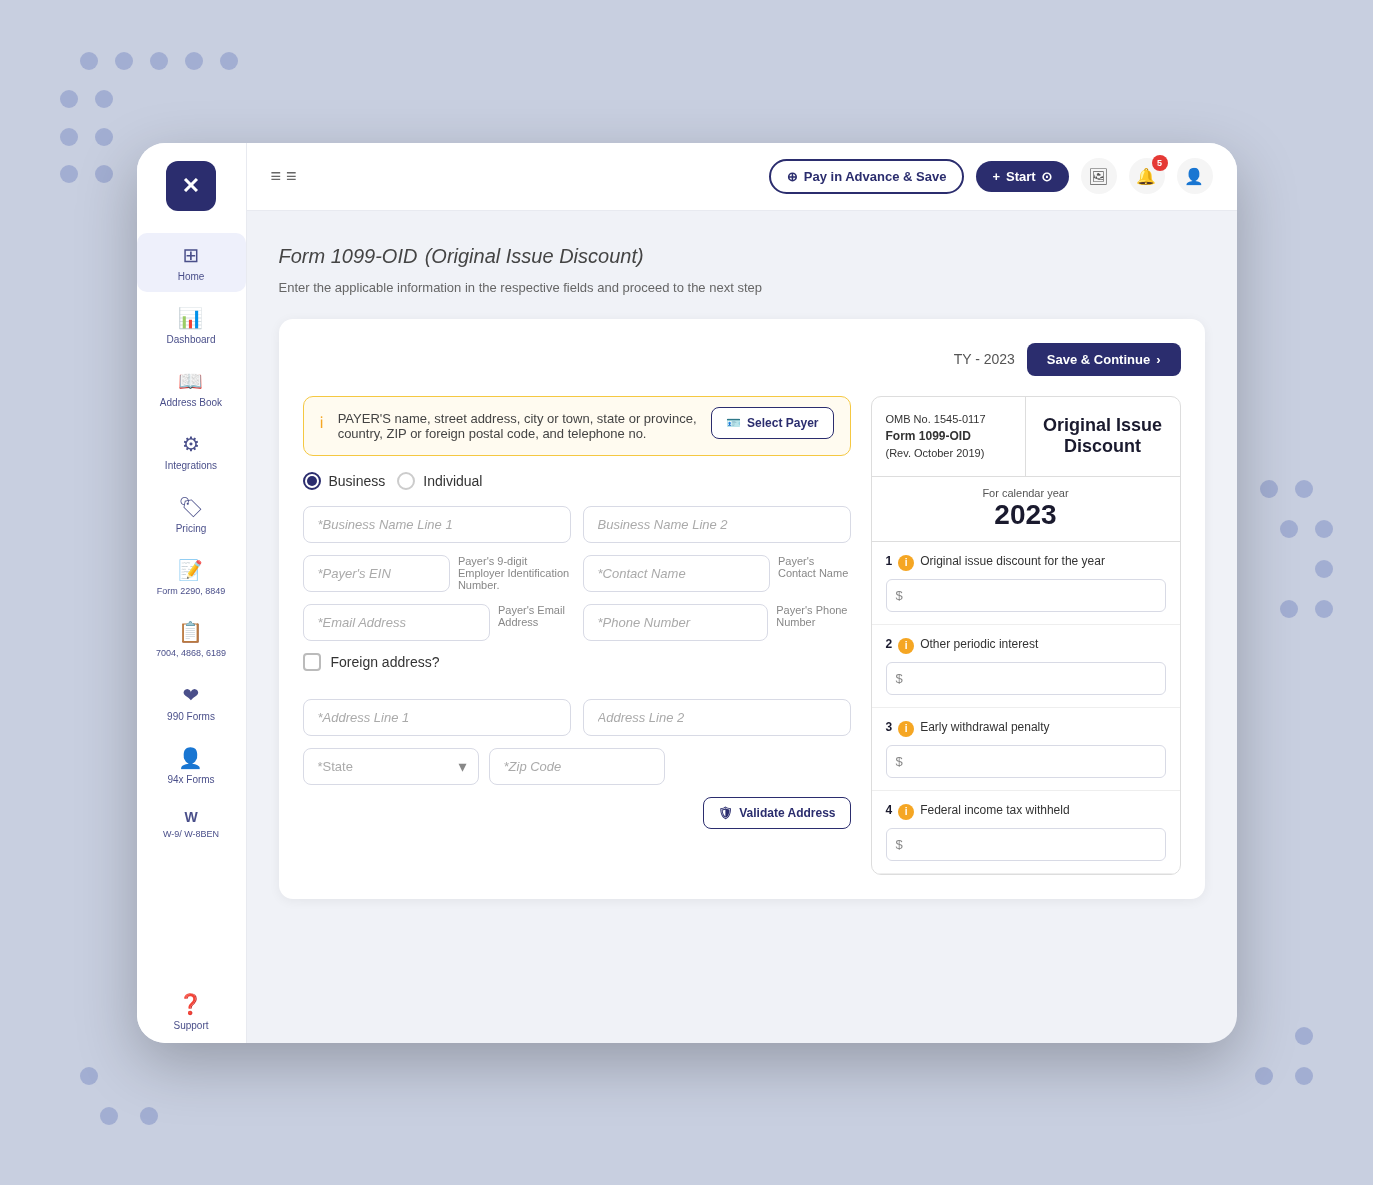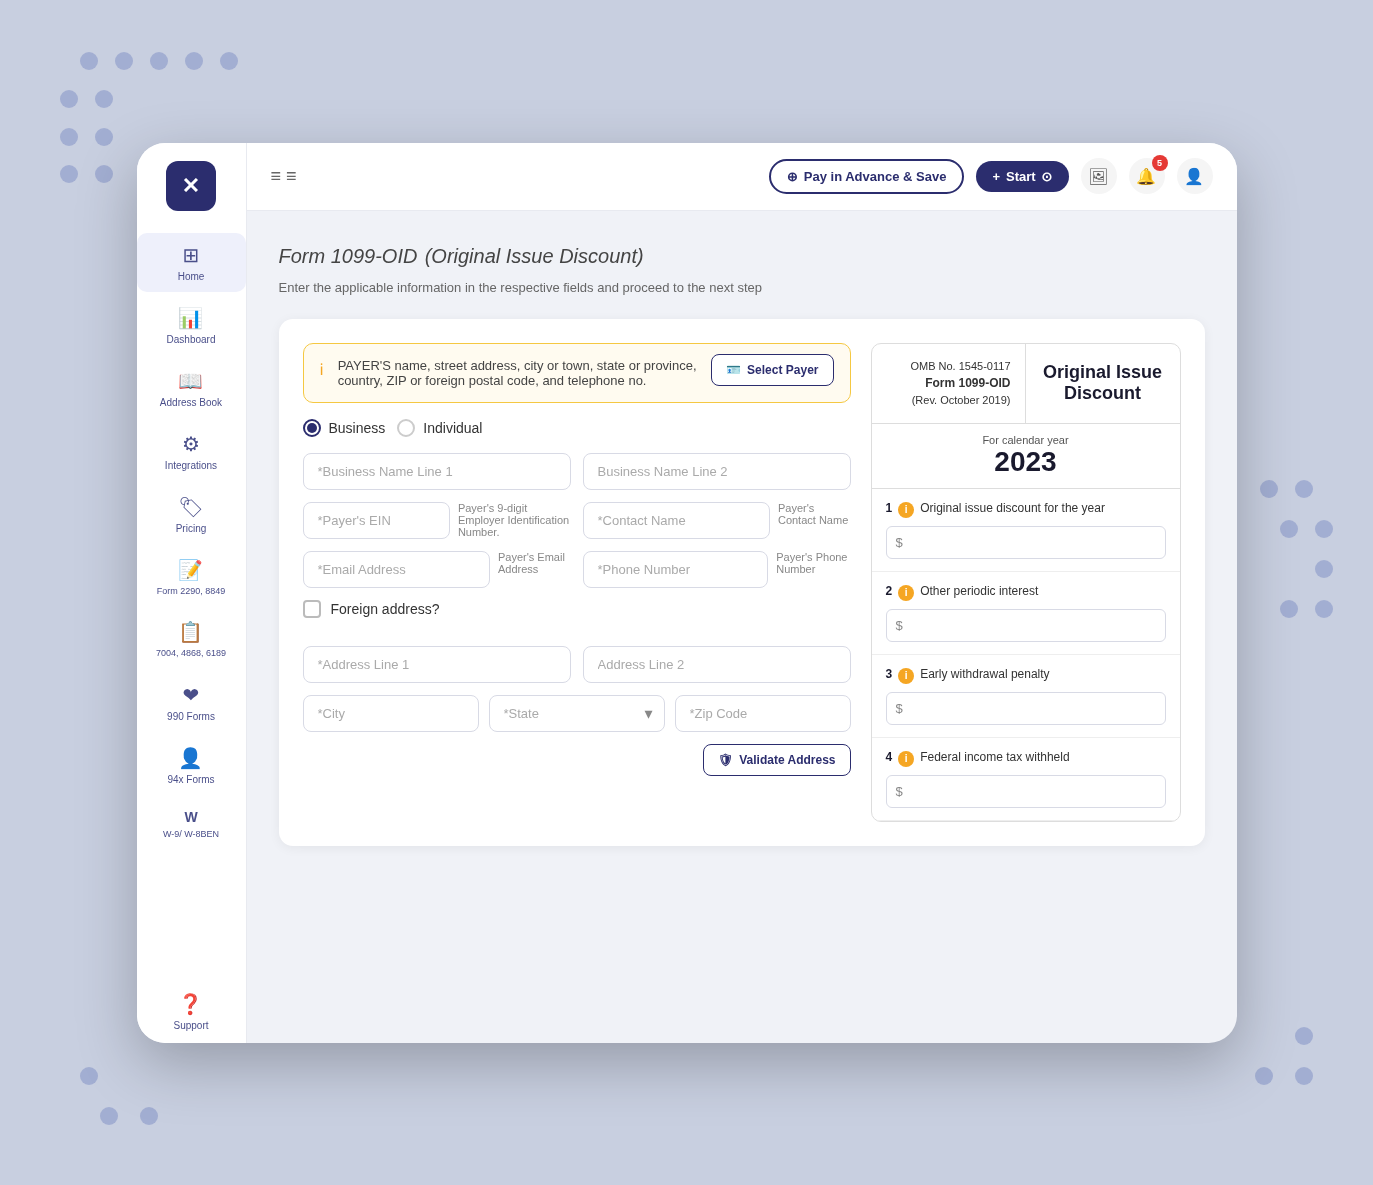--- a/index.html
+++ b/index.html
@@ -303,20 +303,21 @@
     }
     .form-input {
       width: 100%;
       padding: 10px 14px;
       border: 1.5px solid #d8dae5;
       border-radius: 8px;
       font-size: 13px;
       color: #333;
       background: #fff;
       outline: none;
+      font-style: italic;
     }
     .form-input::placeholder { color: #aaa; }
     .input-group { display: flex; flex-direction: row; gap: 4px; }
     .input-hint { font-size: 11px; color: #888; padding-left: 4px; }
 
     
     .checkbox-row {
       display: flex;
       align-items: center;
       gap: 10px;
@@ -363,21 +364,21 @@
     .oid-header {
       display: grid;
       grid-template-columns: 1fr 1fr;
       border-bottom: 1.5px solid #ddd;
     }
     .oid-header-left {
       padding: 14px;
       border-right: 1.5px solid #ddd;
       font-size: 11px;
       color: #333;
-      text-align: right;
+      text-align: left;
       line-height: 1.5;
     }
     .oid-header-left strong { font-size: 12px; }
     .oid-header-right {
       padding: 14px;
       display: flex;
       align-items: center;
       justify-content: center;
     }
     .oid-title {
@@ -584,20 +585,27 @@
     </header>
 
     <div class="page-body">
       <h1 class="page-title">
         <span>Form 1099-OID</span>
         <span>(Original Issue Discount)</span>
       </h1>
       <p class="page-subtitle">Enter the applicable information in the respective fields and proceed to the next step</p>
 
       <div class="form-card">
+        <div class="form-card-header">
+          <span class="ty-label">TY - 2023</span>
+          <button class="save-continue-btn">
+            <span>Save &amp; Continue</span>
+            <span>›</span>
+          </button>
+        </div>
 
         <div class="form-columns">
 
           <div class="payer-section">
             <div class="payer-info-box">
               <div style="display:flex;align-items:flex-start;gap:8px;flex-wrap:wrap;">
                 <span class="info-icon">ℹ</span>
                 <span style="flex:1;font-size:13px;color:#444;">PAYER'S name, street address, city or town, state or province, country, ZIP or foreign postal code, and telephone no.</span>
                 <button class="select-payer-btn">
                   <span>🪪</span>
@@ -648,21 +656,20 @@
               <div class="checkbox-box"></div>
               <span class="checkbox-label">Foreign address?</span>
             </div>
 
             <div class="form-grid-2">
               <input class="form-input" type="text" placeholder="*Address Line 1" style="">
               <input class="form-input" type="text" placeholder="Address Line 2" style="">
             </div>
 
             <div class="address-row">
-              <input class="form-input" type="text" placeholder="*City" style="">
               <div class="select-wrap">
                 <select class="state-select">
                   <option value="">*State</option>
                 </select>
               </div>
               <input class="form-input" type="text" placeholder="*Zip Code" style="">
             </div>
 
             <div style="display:flex;justify-content:flex-end;margin-top:8px;">
               <button class="validate-btn">

